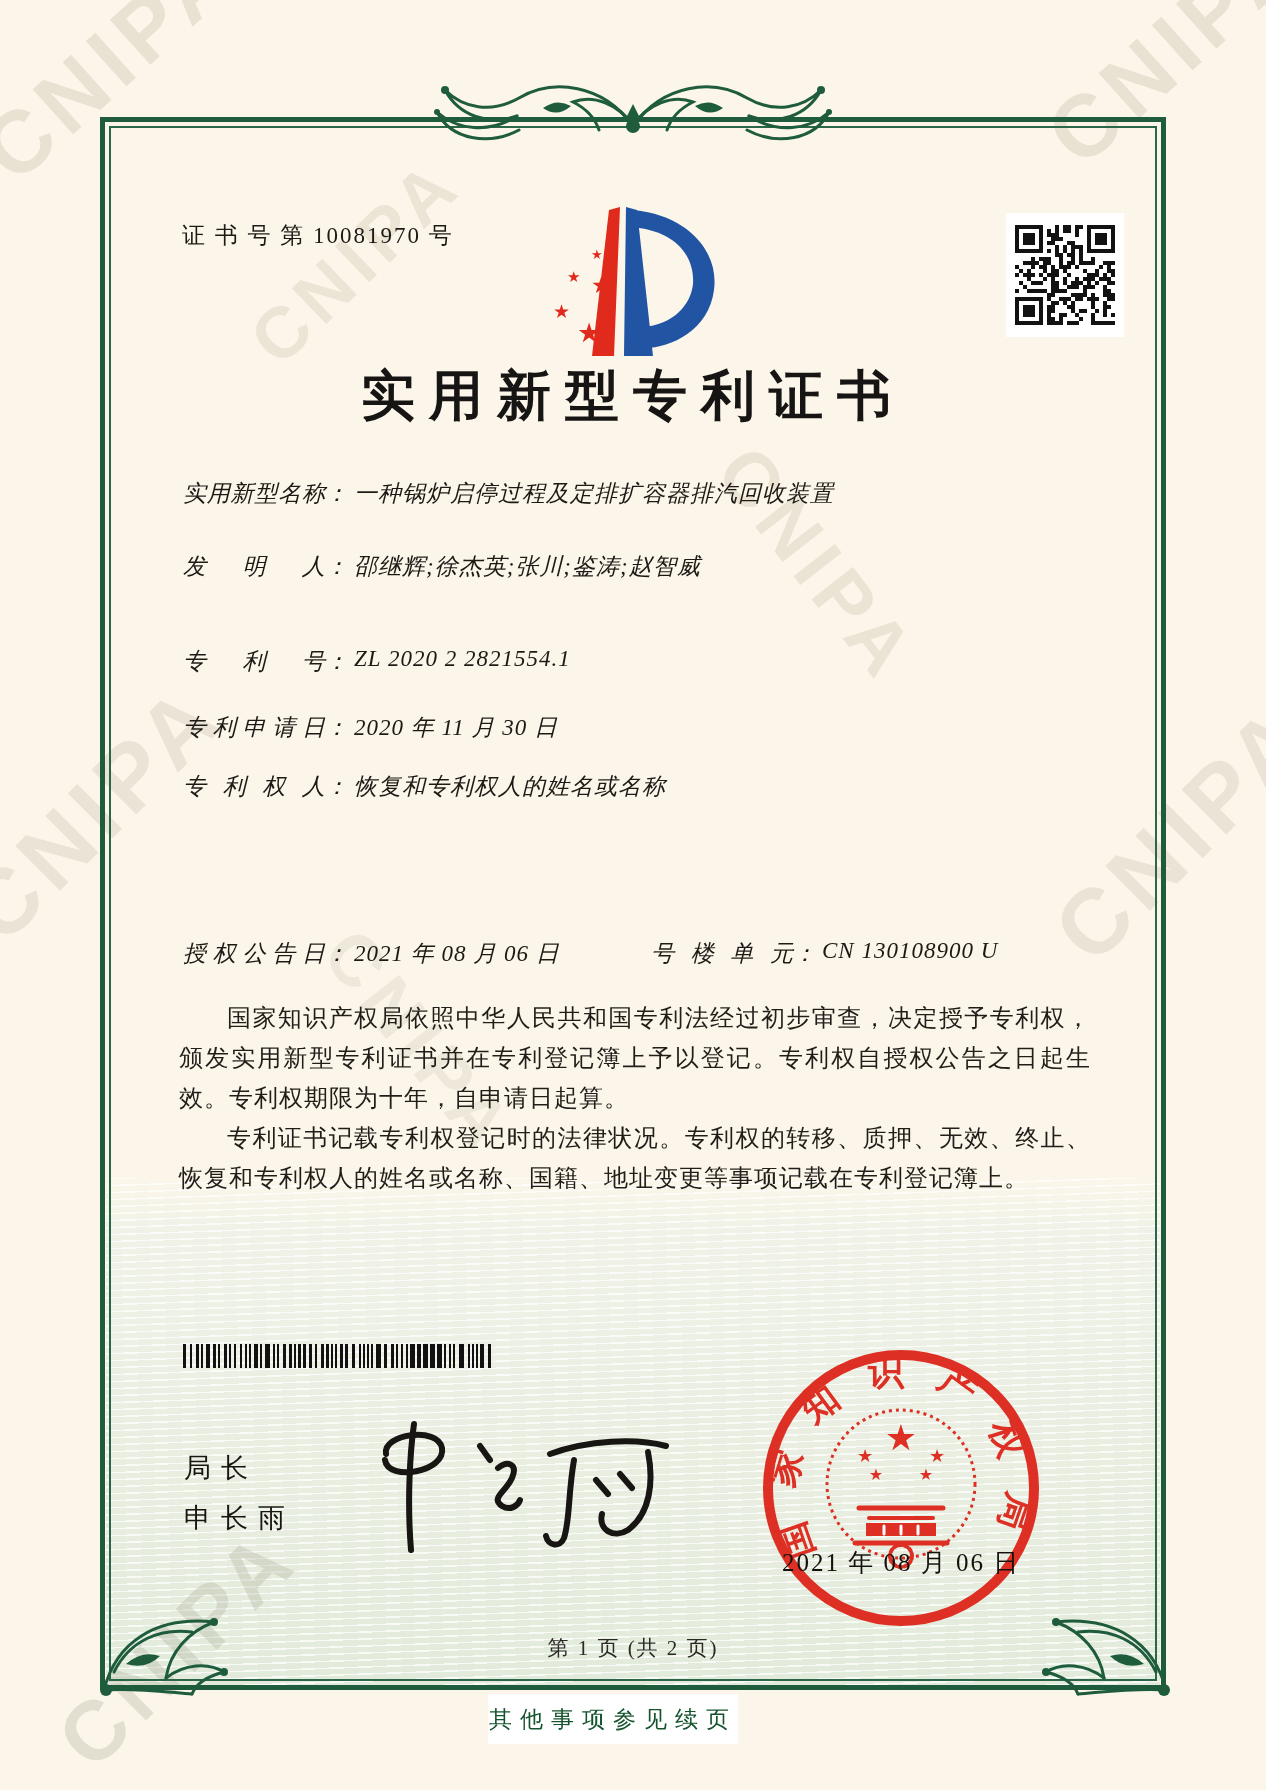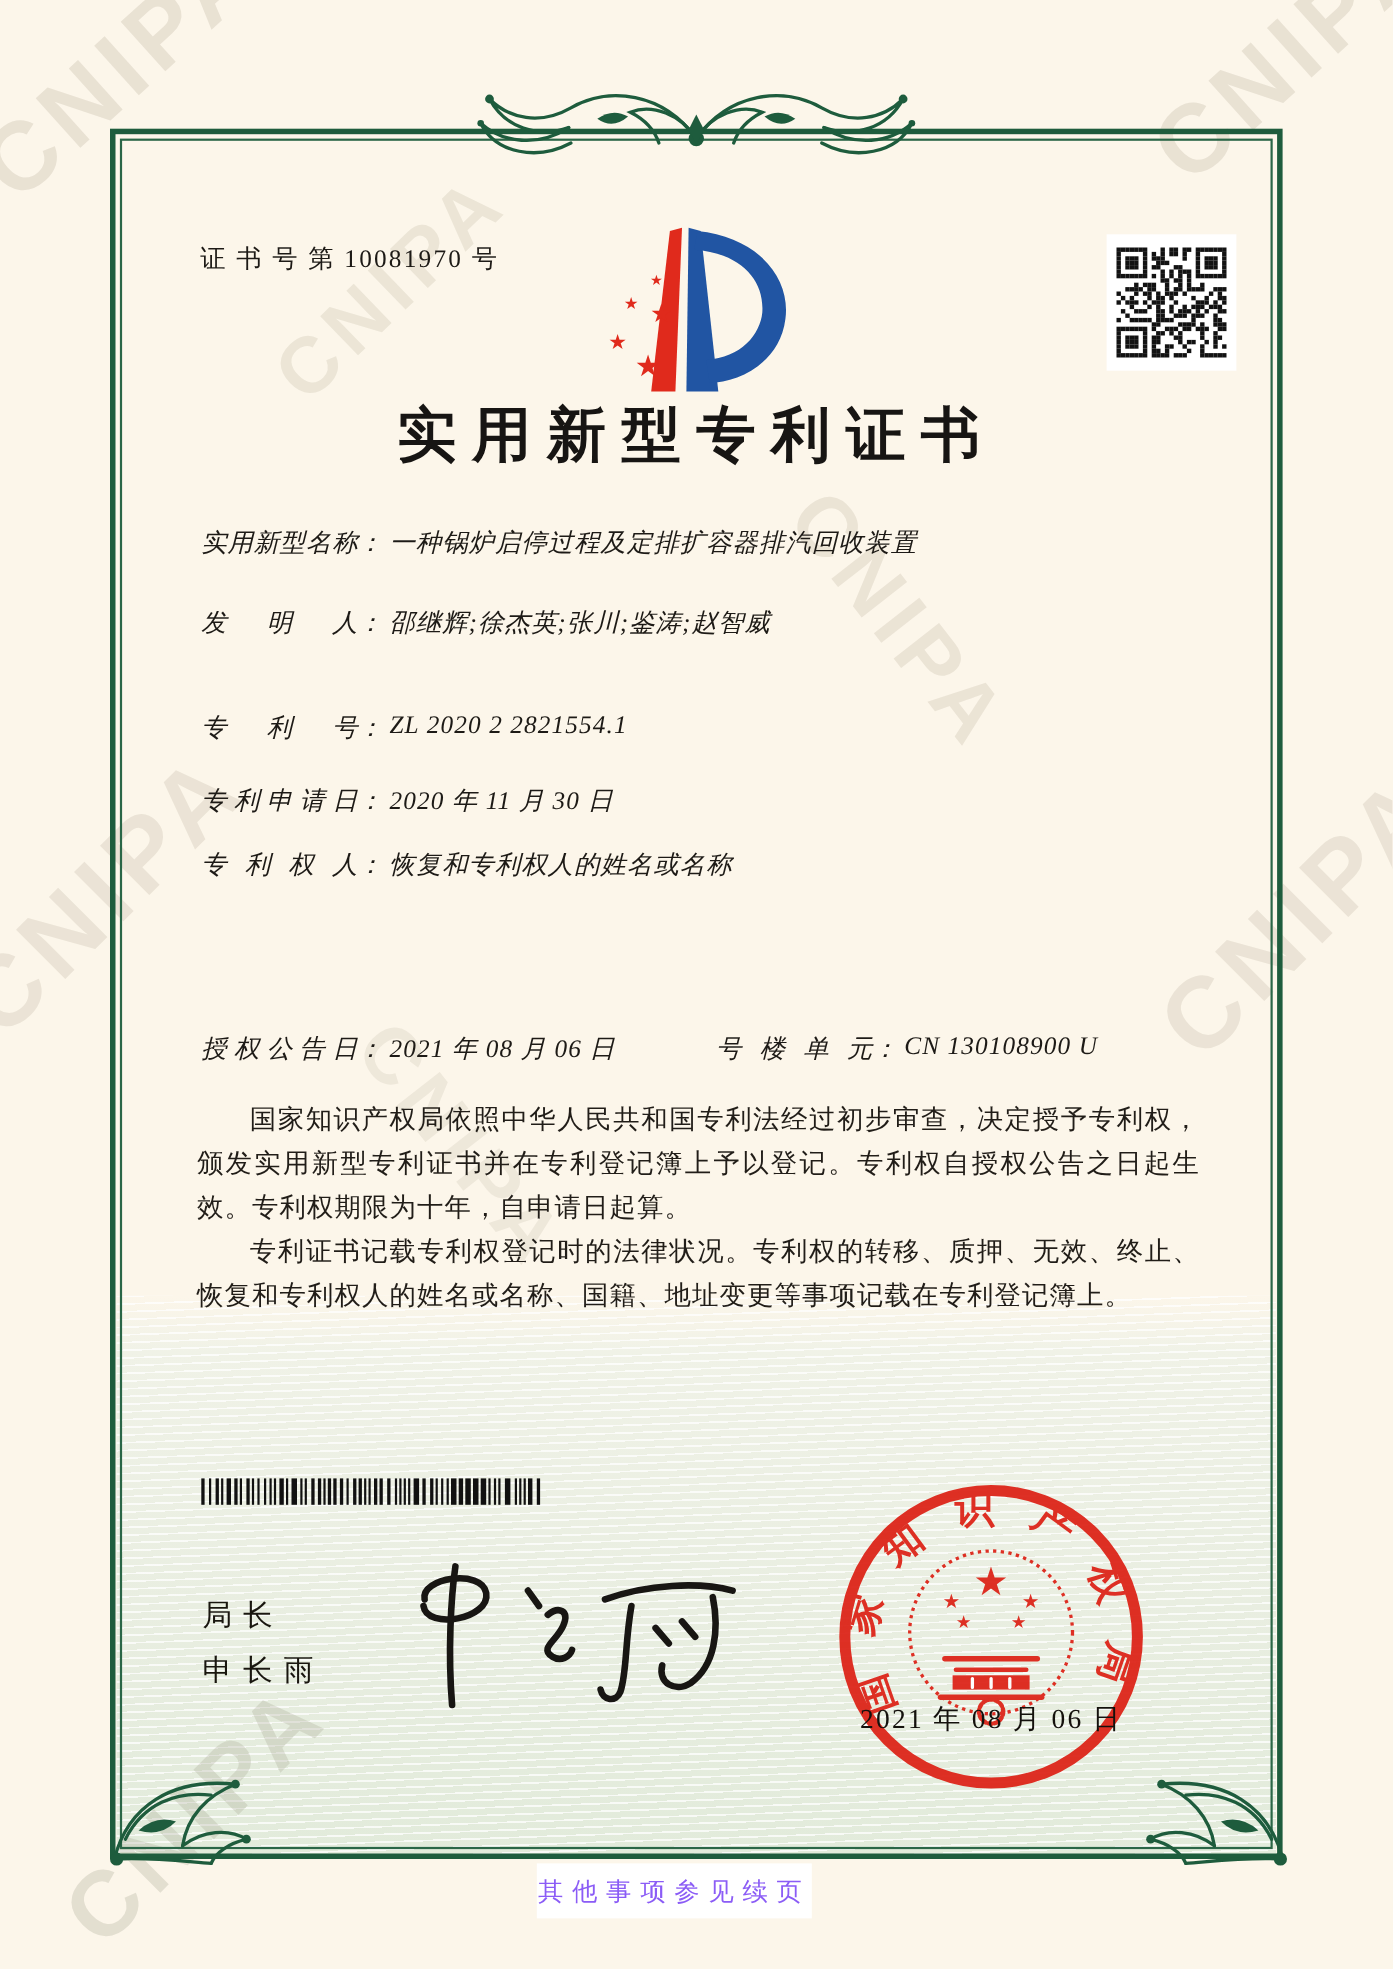--- a/index.html
+++ b/index.html
@@ -75,21 +75,21 @@
   
   .seal{position:absolute;left:756px;top:1342px;width:290px;height:290px;opacity:.94;}
   .seal-date{position:absolute;left:756px;top:1546px;width:290px;text-align:center;
              font-size:25px;letter-spacing:2px;color:#14110d;}
 
   
   .page-info{position:absolute;left:0;right:0;top:1634px;text-align:center;font-size:21px;
              letter-spacing:2px;color:#2a2a24;}
   .cont-band{position:absolute;left:488px;top:1694px;width:250px;height:50px;background:#ffffff;
              display:flex;align-items:center;justify-content:center;}
-  .cont-note{font-size:23px;letter-spacing:8px;color:#8b5cf6;}
+  .cont-note{font-size:23px;letter-spacing:8px;color:#14532d;}
 </style>
 </head>
 <body>
 
 <div class="page">
 
   <div class="wavy-zone"></div>
 
   <span class="wm wm1">CNIPA</span>
   <span class="wm wm2">CNIPA</span>
@@ -921,17 +921,18 @@
       <path d="M103,166 L187,166" stroke-width="5"></path>
       <path d="M113,176 L177,176" stroke-width="4"></path>
       <rect x="110" y="181" width="70" height="13" fill="#dd2418" stroke="none"></rect>
       <path d="M128,184 L128,192 M145,184 L145,192 M162,184 L162,192" stroke="#ffffff" stroke-width="3"></path>
       <path d="M99,201 L191,201" stroke-width="5"></path>
       <circle cx="145" cy="214" r="11" fill="none" stroke-width="4" stroke-dasharray="3,2.5"></circle>
     </g>
   </svg>
   <div class="seal-date">2021 年 08 月 06 日</div>
 
+  <div class="page-info">第 1 页 (共 2 页)</div>
   <div class="cont-band">
     <span class="cont-note">其他事项参见续页</span>
   </div>
 
 </div>
 
 </body></html>

